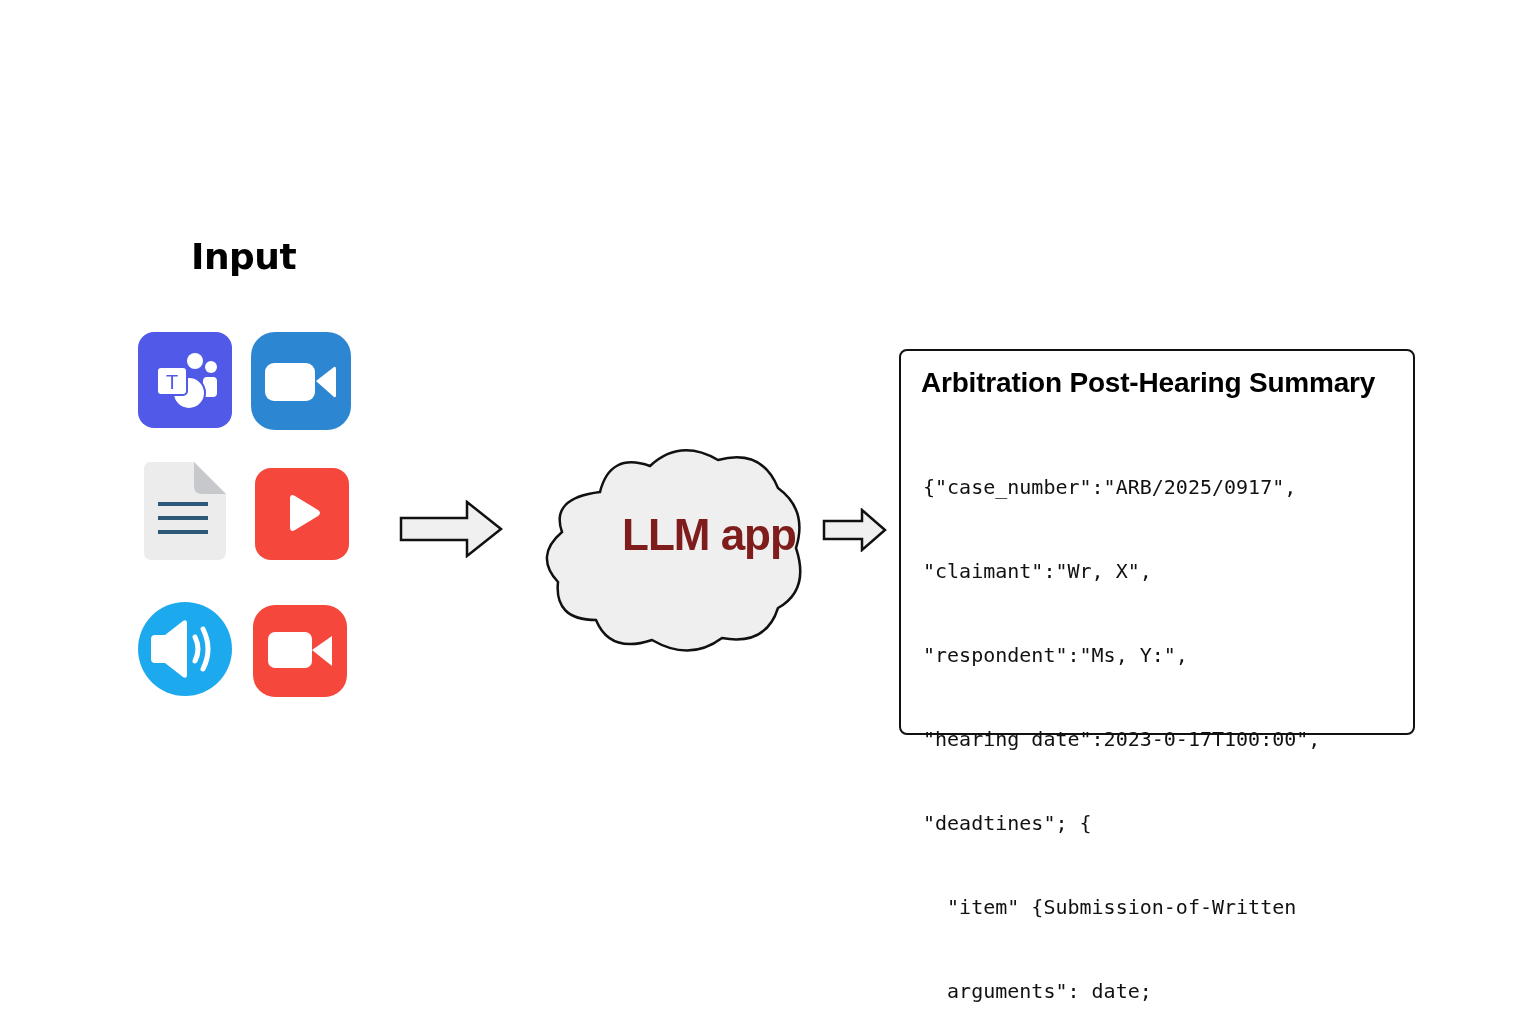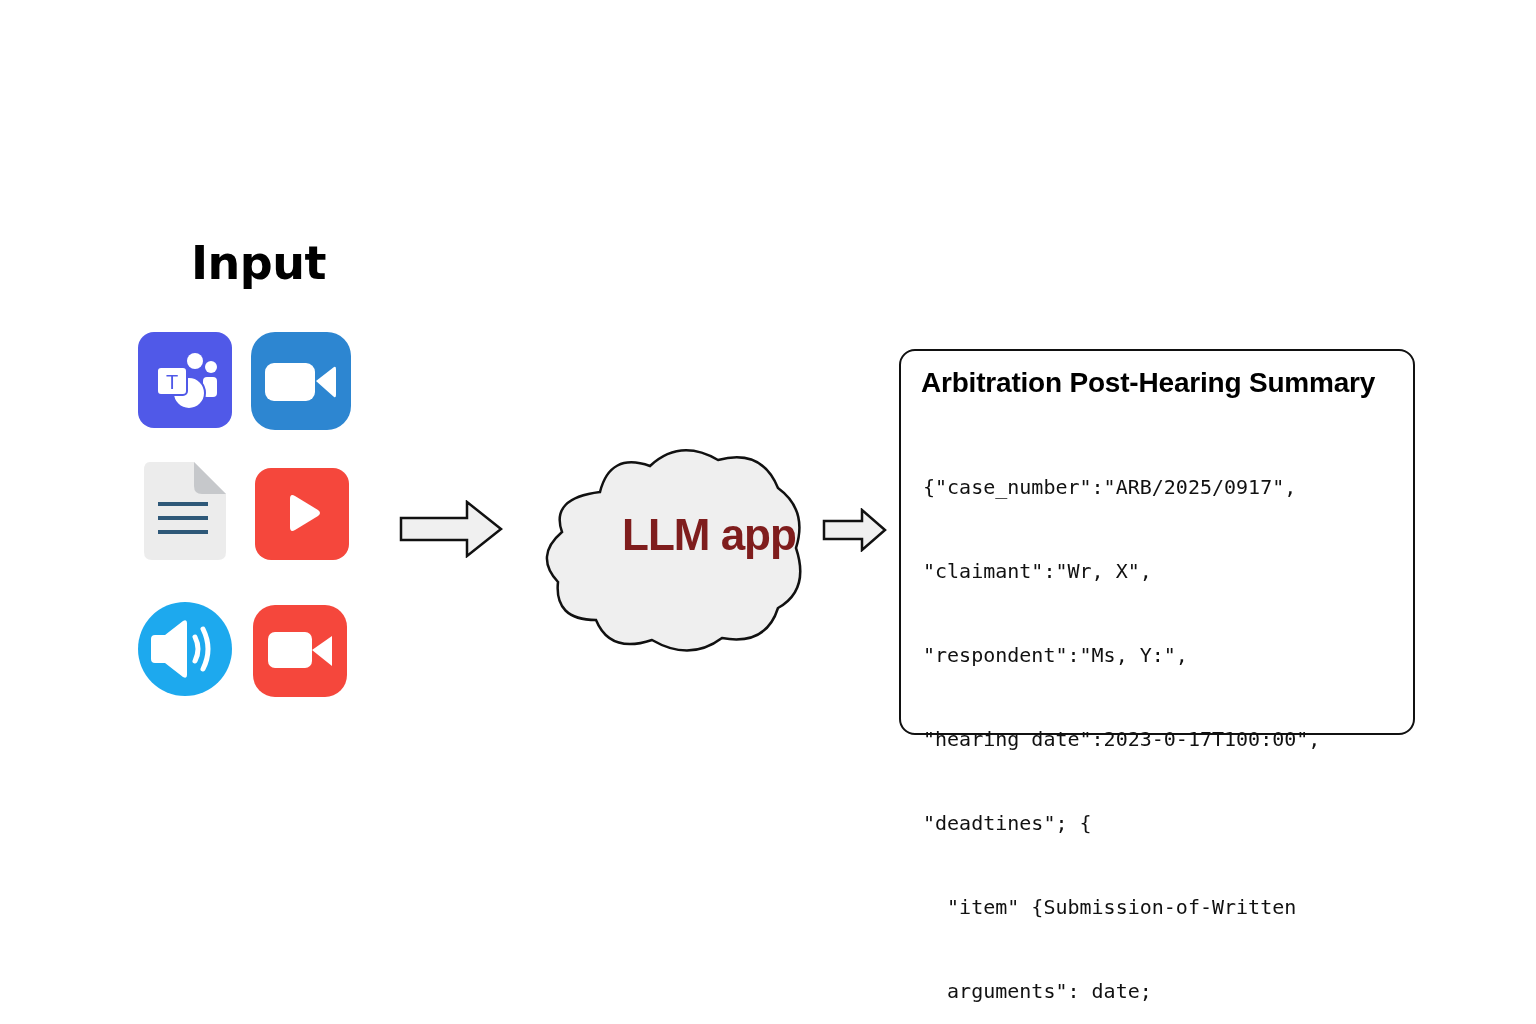--- a/index.html
+++ b/index.html
@@ -1,23 +1,23 @@
 <!DOCTYPE html>
 <html><head>
 <meta charset="utf-8">
 <style>
   html, body { margin: 0; padding: 0; background: #ffffff; }
   body { width: 1536px; height: 1024px; position: relative; overflow: hidden; font-family: "Liberation Sans", sans-serif; }
-  .input-title { position: absolute; left: 191px; top: 236px; font-size: 46px; font-weight: bold; color: #000; font-family: "DejaVu Sans", sans-serif; letter-spacing: -0.5px; }
+  .input-title { position: absolute; left: 191px; top: 236px; font-size: 36px; font-weight: bold; color: #000; font-family: "DejaVu Sans", sans-serif; letter-spacing: -0.5px; }
   .icon { position: absolute; }
   .icon svg { display: block; }
   .arrow { position: absolute; }
   .cloud { position: absolute; left: 540px; top: 440px; width: 266px; height: 212px; }
   .cloud-label { position: absolute; left: 622px; top: 510px; font-size: 44px; font-weight: bold; color: #7f1d1d; font-family: "Liberation Sans", sans-serif; letter-spacing: -1px; white-space: nowrap; }
-  .summary-box { position: absolute; left: 899px; top: 349px; width: 516px; height: 386px; border: 2px solid #111; border-radius: 16px; box-sizing: border-box; background: #fff; }
+  .summary-box { position: absolute; left: 899px; top: 349px; width: 516px; height: 386px; border: 2px solid #111; border-radius: 8px; box-sizing: border-box; background: #fff; }
   .summary-title { position: absolute; left: 20px; top: 16px; font-size: 28px; font-weight: bold; color: #000; font-family: "Liberation Sans", sans-serif; white-space: nowrap; letter-spacing: -0.2px; }
   .code { position: absolute; left: 22px; top: 66px; font-family: "DejaVu Sans Mono", monospace; font-size: 20px; line-height: 28px; color: #111; white-space: pre; }
   .code .line { display: block; height: 28px; }
 </style>
 </head>
 <body>
 
 <div class="input-title">Input</div>
 
 <div class="icon" style="left:137px;top:331px;">

